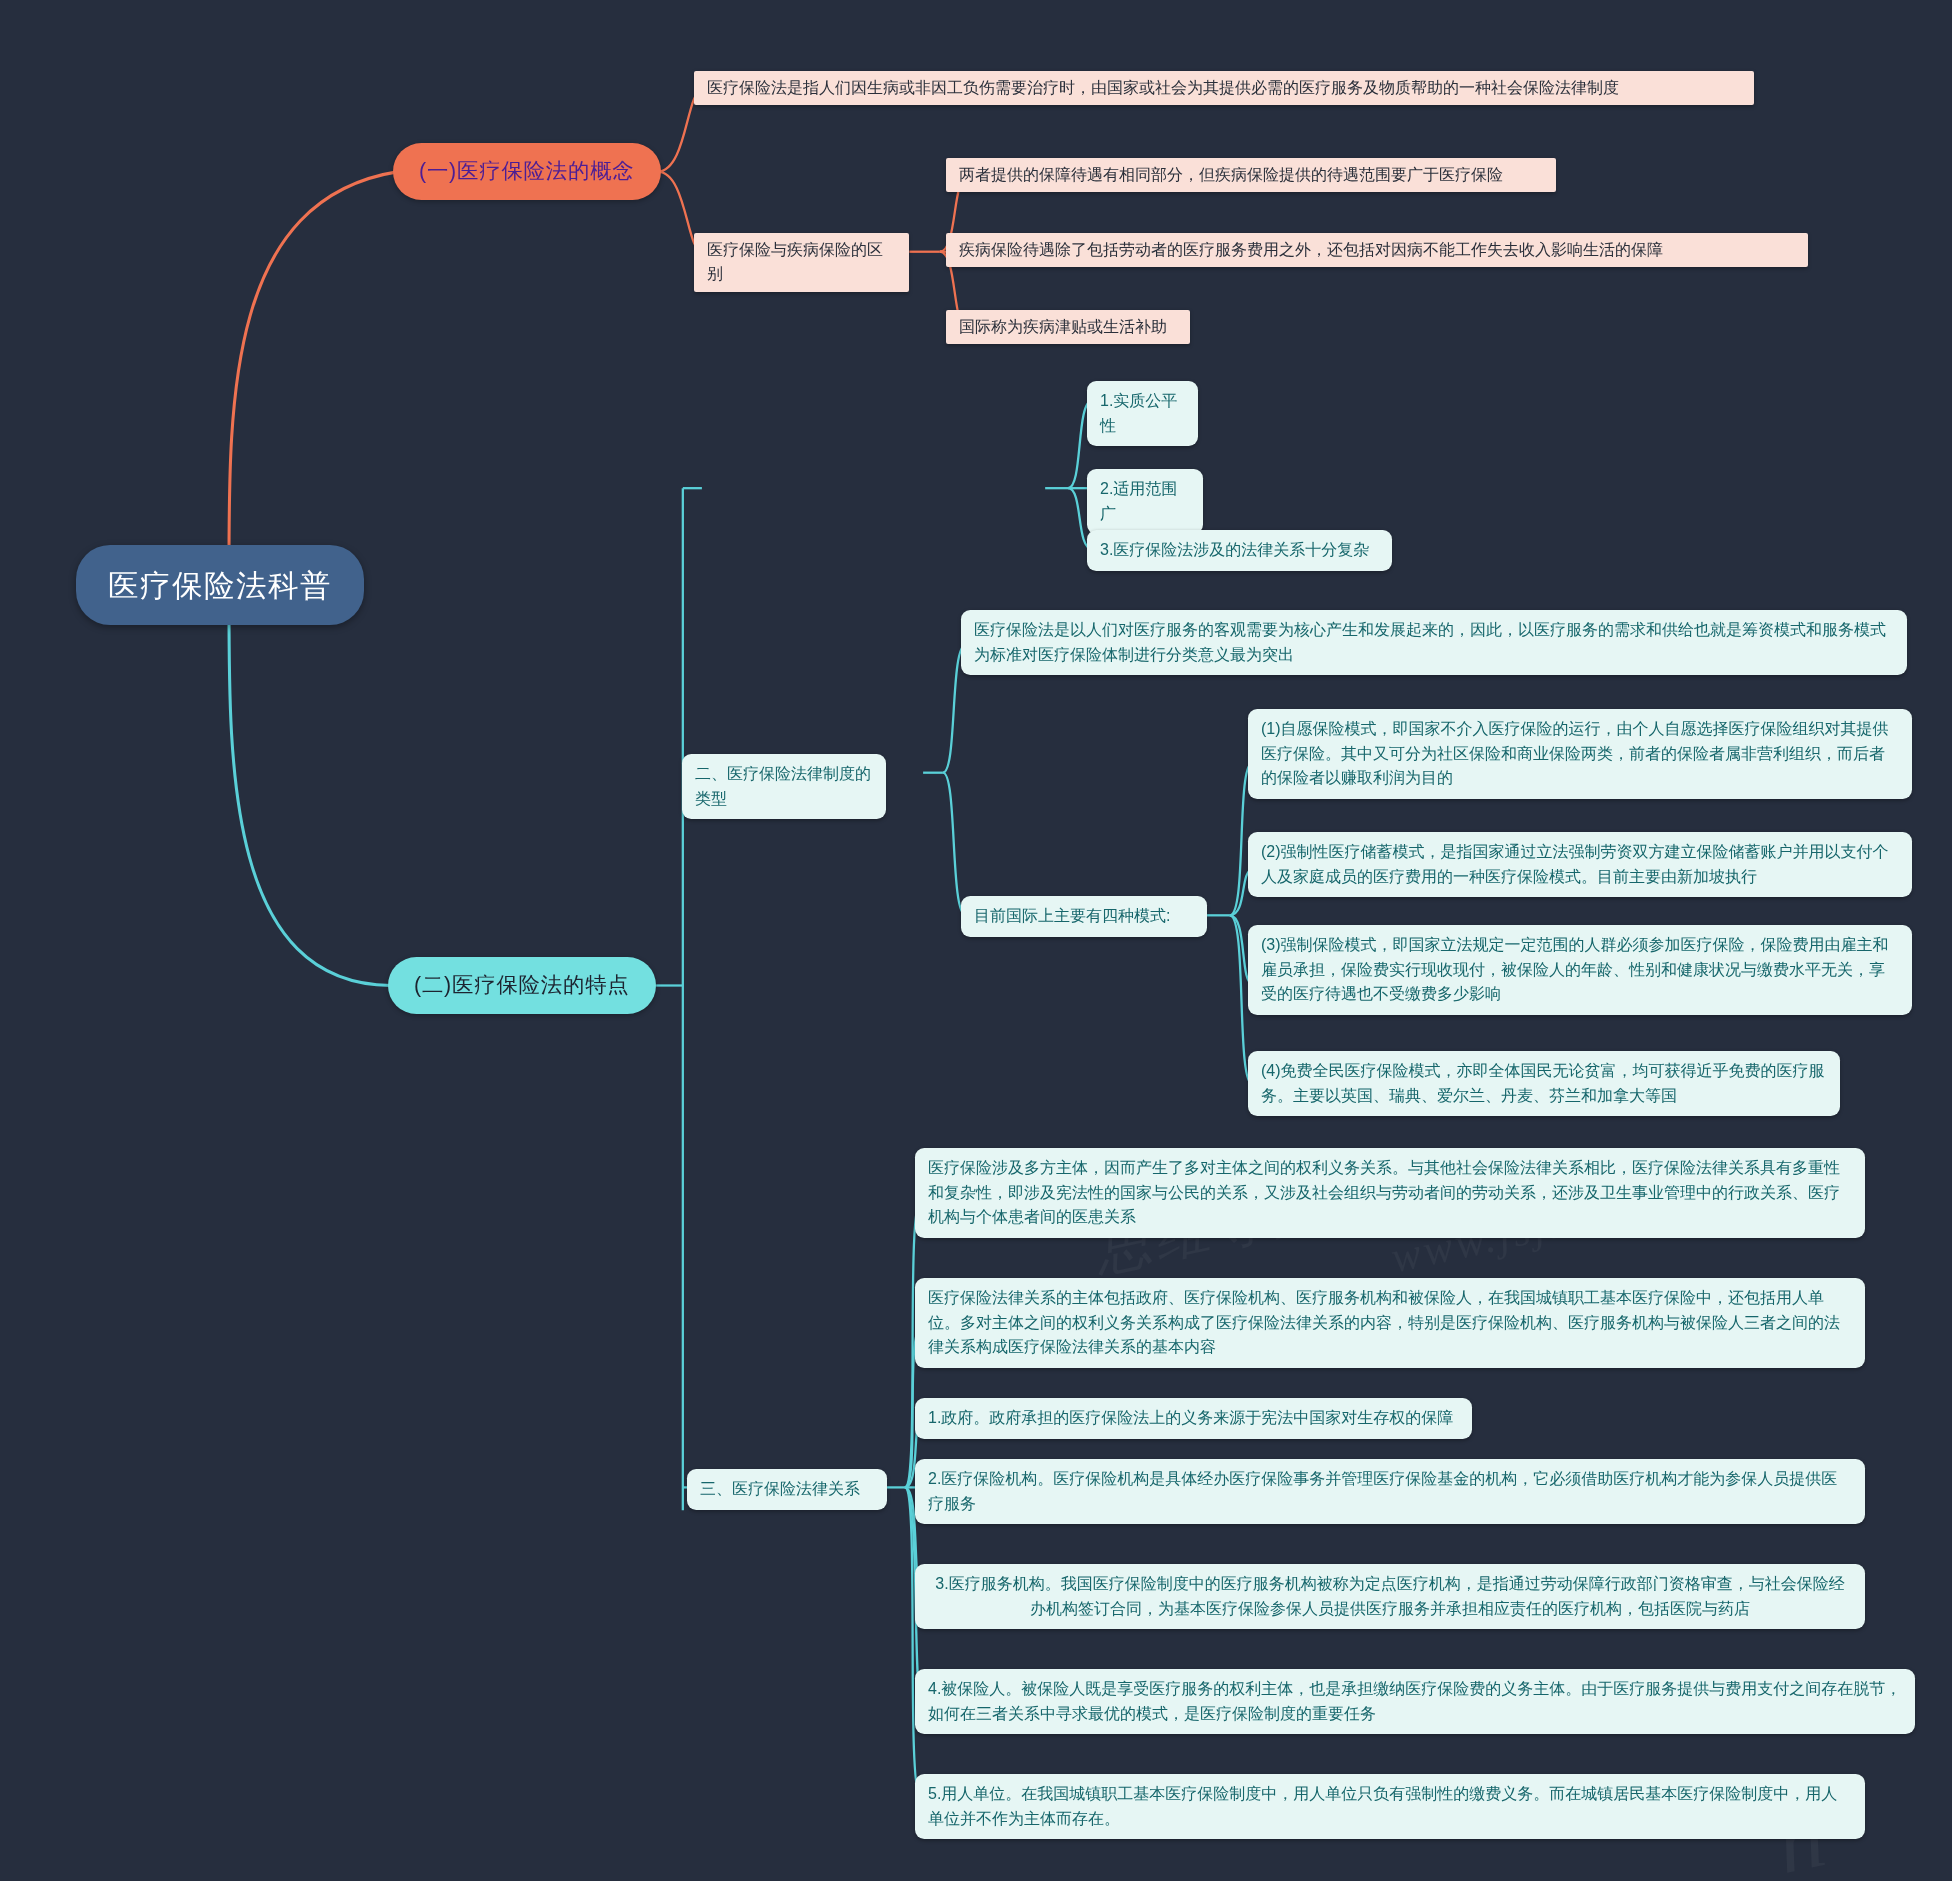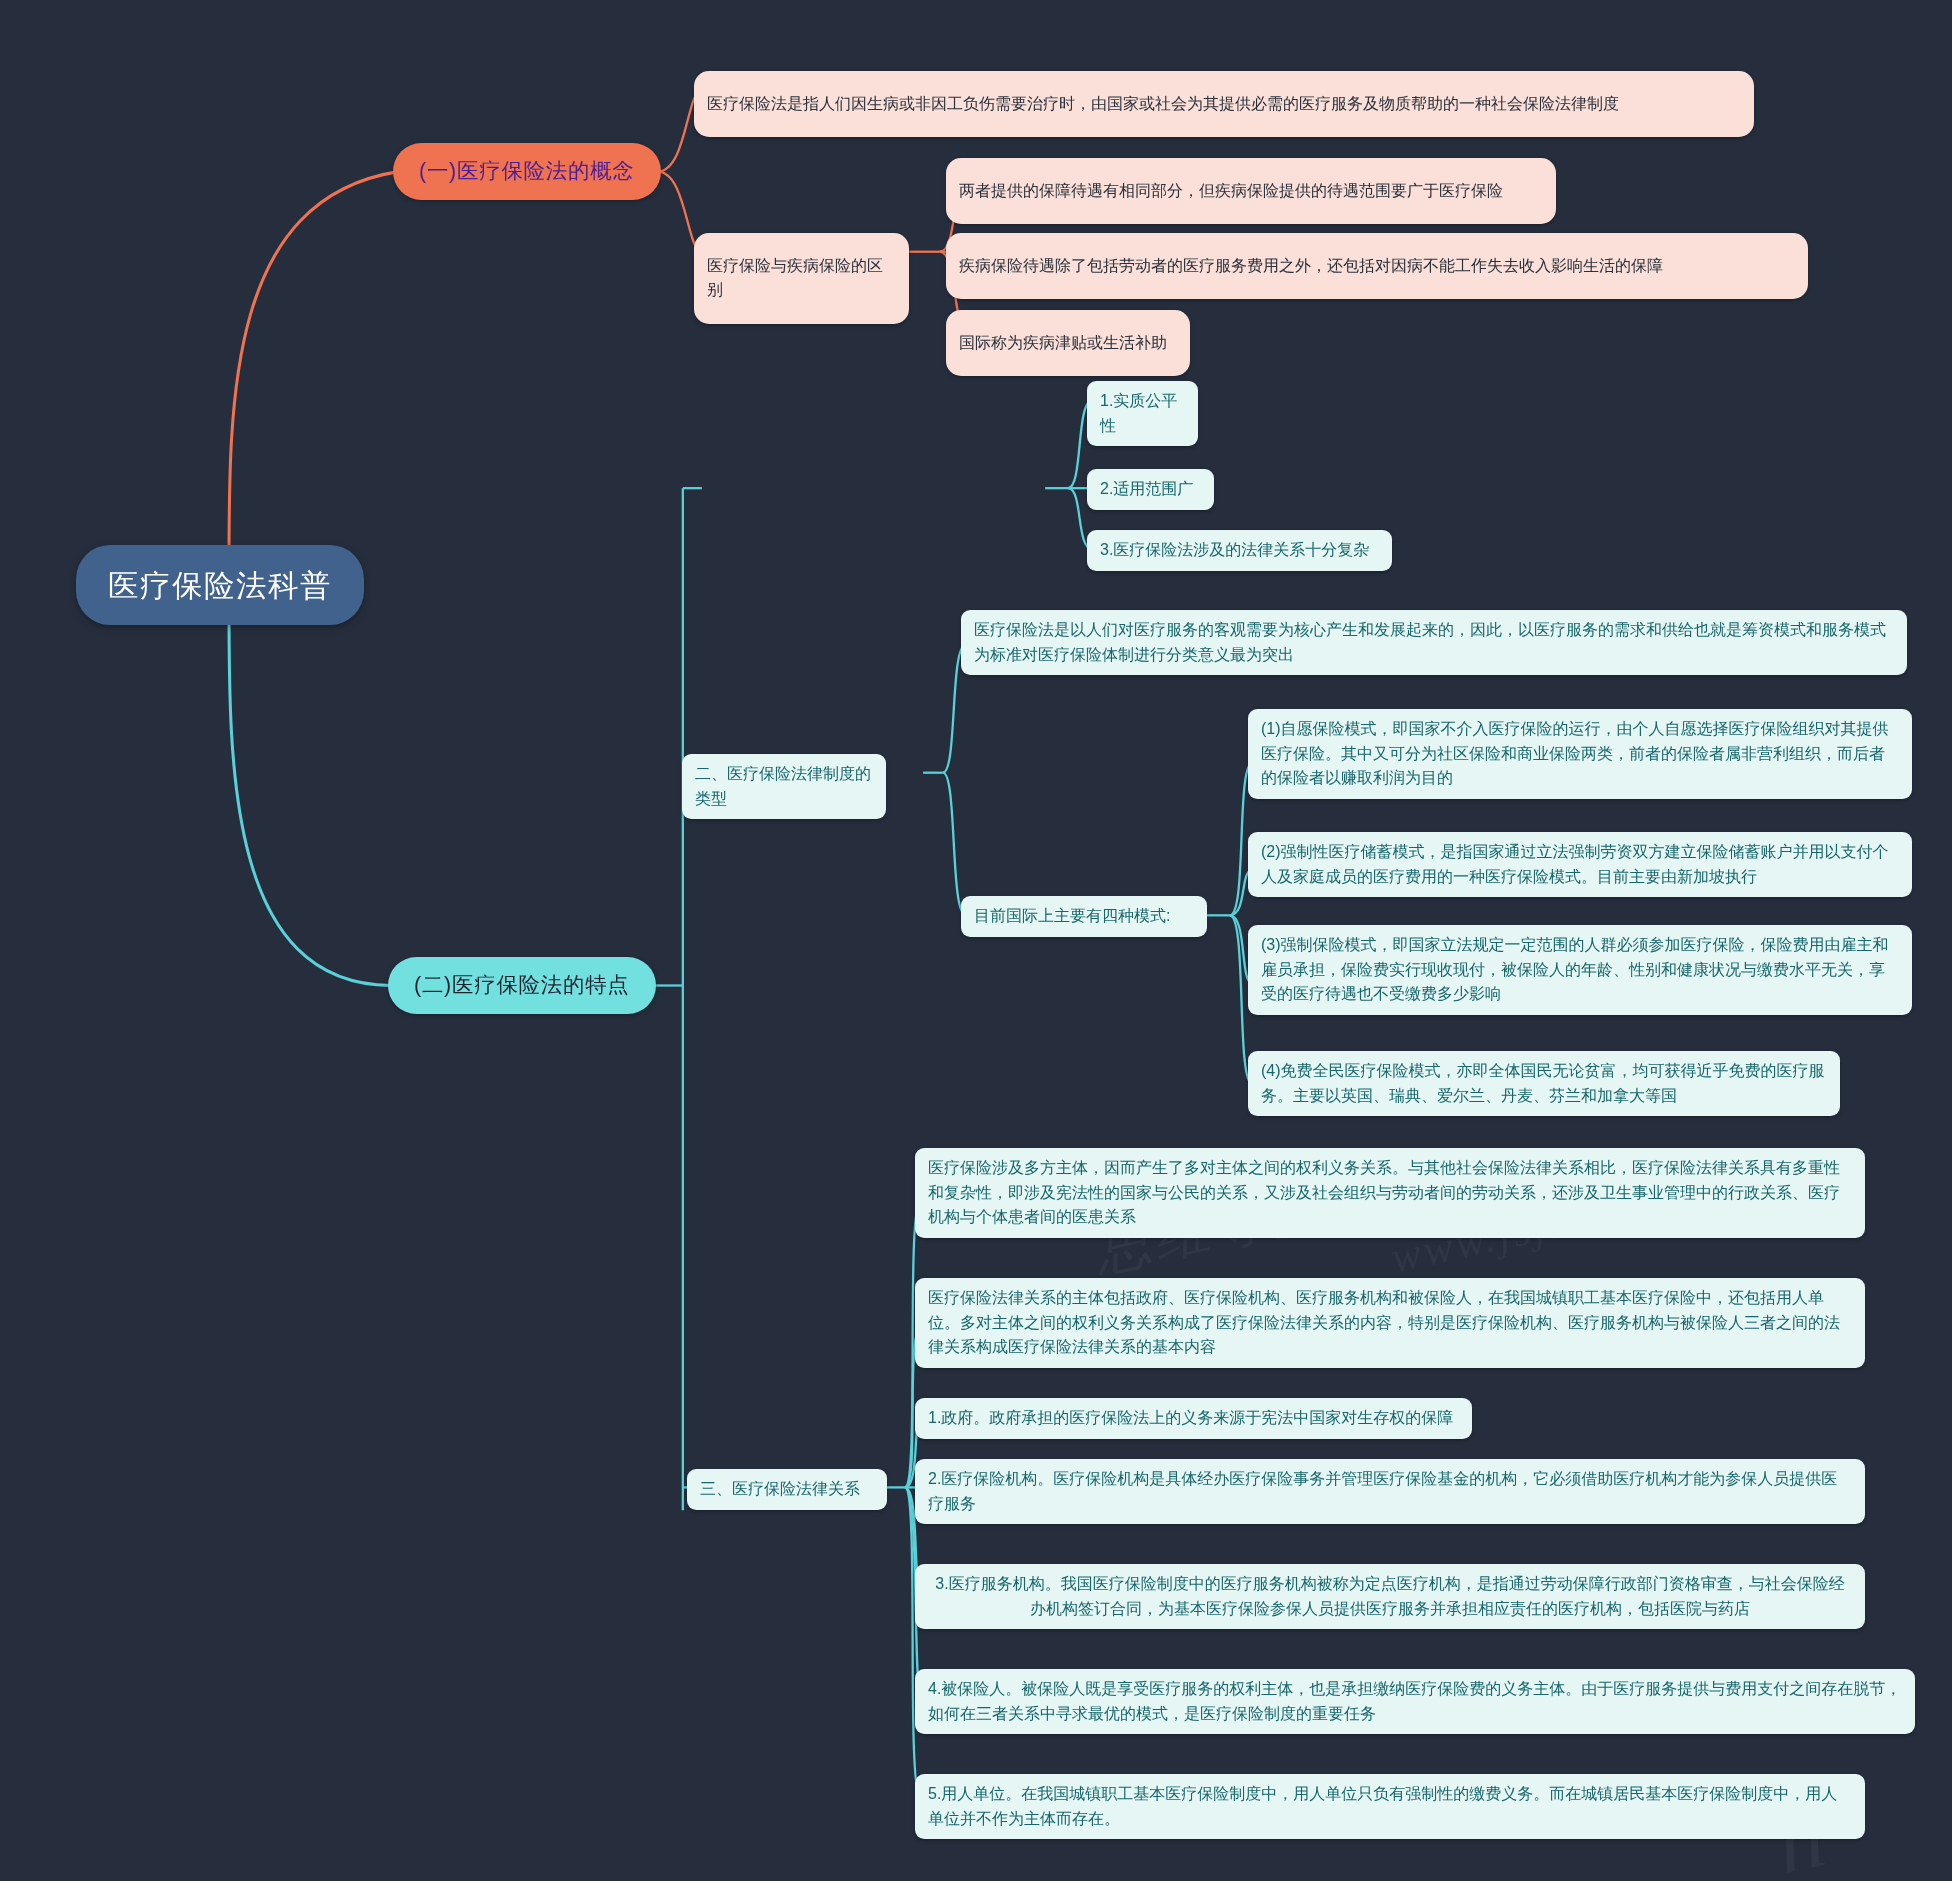--- a/index.html
+++ b/index.html
@@ -59,22 +59,22 @@
     border-radius:29px;
     padding:12.2px 26px;
     letter-spacing:0.8px;
     box-shadow:0 1.5px 5.3px rgba(0,0,0,0.3);
   }
   
   .n-o{
     background:#fae0d8;
     color:#2a2f3a;
     font-size:16px;
-    padding:21px 13px;
-    border-radius:15px;
+    padding:5px 13px;
+    border-radius:2px;
     box-shadow:0 1.5px 3.8px rgba(0,0,0,0.28);
   }
   
   .n-c{
     background:#e6f6f4;
     color:#16666b;
     font-size:16px;
     padding:8.4px 13px;
     border-radius:9.2px;
     box-shadow:0 1.5px 3.8px rgba(0,0,0,0.28);
@@ -149,21 +149,21 @@
   <div class="node n-o" style="left:694px;top:233px;width:215px;">医疗保险与疾病保险的区别</div>
 
   <div class="node n-o" style="left:946px;top:158px;width:610px;">两者提供的保障待遇有相同部分，但疾病保险提供的待遇范围要广于医疗保险</div>
   <div class="node n-o" style="left:946px;top:233px;width:862px;">疾病保险待遇除了包括劳动者的医疗服务费用之外，还包括对因病不能工作失去收入影响生活的保障</div>
   <div class="node n-o" style="left:946px;top:310px;width:244px;">国际称为疾病津贴或生活补助</div>
 
   <div class="node n-br2" style="left:388px;top:957px;">(二)医疗保险法的特点</div>
 
 
   <div class="node n-c small" style="left:1087px;top:381px;width:111px;">1.实质公平性</div>
-  <div class="node n-c small" style="left:1087px;top:469px;width:127px;">2.适用范围广</div>
+  <div class="node n-c small" style="left:1087px;top:469px;width:116px;">2.适用范围广</div>
   <div class="node n-c small" style="left:1087px;top:530px;width:305px;">3.医疗保险法涉及的法律关系十分复杂</div>
 
   <div class="node n-c" style="left:682px;top:754px;width:204px;">二、医疗保险法律制度的类型</div>
 
   <div class="node n-c" style="left:961px;top:610px;width:946px;">医疗保险法是以人们对医疗服务的客观需要为核心产生和发展起来的，因此，以医疗服务的需求和供给也就是筹资模式和服务模式为标准对医疗保险体制进行分类意义最为突出</div>
 
   <div class="node n-c" style="left:961px;top:896px;width:246px;">目前国际上主要有四种模式:</div>
 
   <div class="node n-c" style="left:1248px;top:709px;width:664px;">(1)自愿保险模式，即国家不介入医疗保险的运行，由个人自愿选择医疗保险组织对其提供医疗保险。其中又可分为社区保险和商业保险两类，前者的保险者属非营利组织，而后者的保险者以赚取利润为目的</div>
   <div class="node n-c" style="left:1248px;top:832px;width:664px;">(2)强制性医疗储蓄模式，是指国家通过立法强制劳资双方建立保险储蓄账户并用以支付个人及家庭成员的医疗费用的一种医疗保险模式。目前主要由新加坡执行</div>

